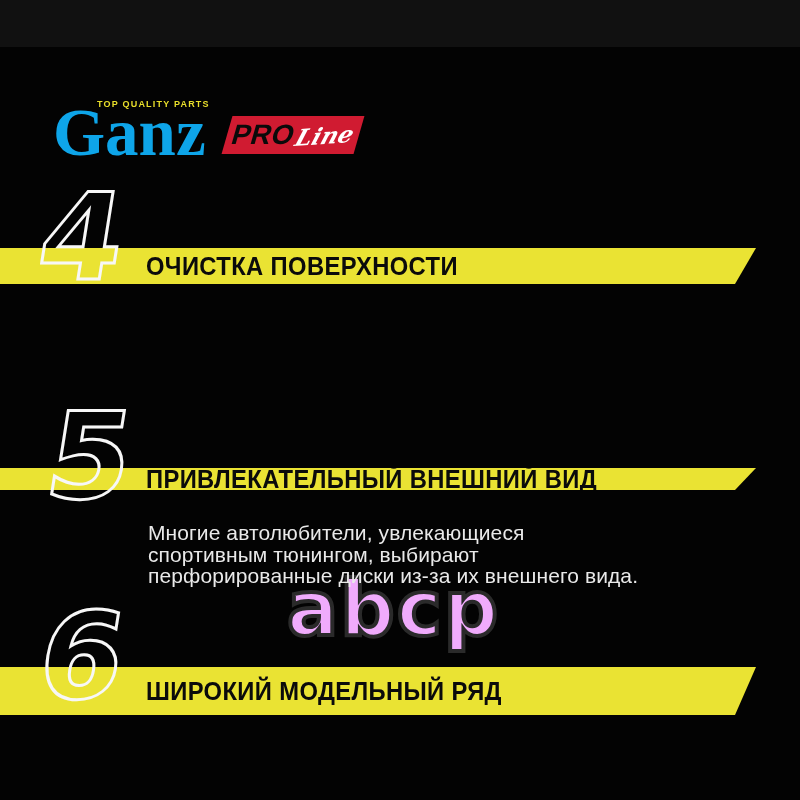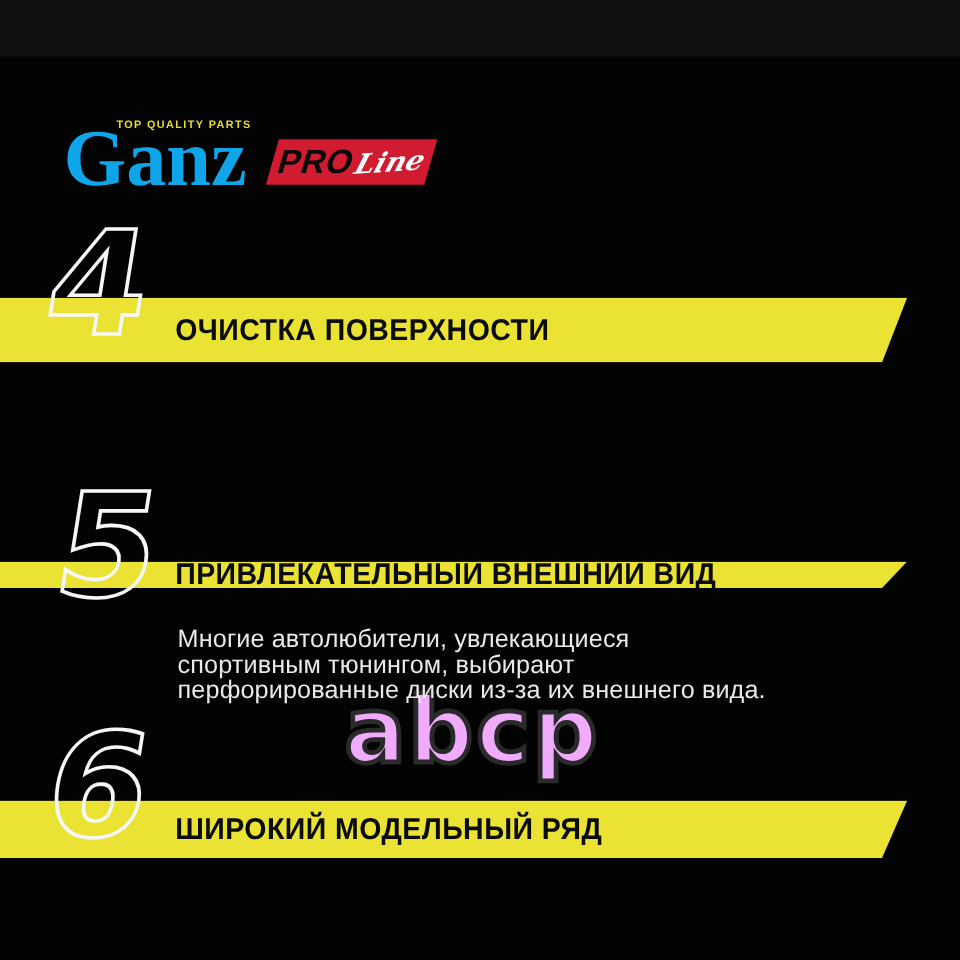--- a/index.html
+++ b/index.html
@@ -44,21 +44,21 @@
   }
   .n4{left:36px;top:145px;}
   .n5{left:44px;top:364px;}
   .n6{left:36px;top:564px;}
   
   .banner{
     position:absolute;left:0;width:756px;background:#EAE333;z-index:2;
     clip-path:polygon(0 0,100% 0,calc(100% - 21px) 100%,0 100%);
     display:flex;align-items:center;box-sizing:border-box;padding-left:146px;
   }
-  .b1{top:201px;height:54px;}
+  .b1{top:201px;height:36px;}
   .b2{top:421px;height:22px;}
   .b3{top:620px;height:48px;}
   .banner .title{
     font-weight:bold;font-size:25px;color:#0b0b0b;letter-spacing:0.4px;
     transform:scaleX(0.95);transform-origin:left center;white-space:nowrap;
   }
   
   .body{
     position:absolute;left:148px;width:620px;z-index:2;
     font-size:21px;line-height:21.7px;color:#E9E9E9;

